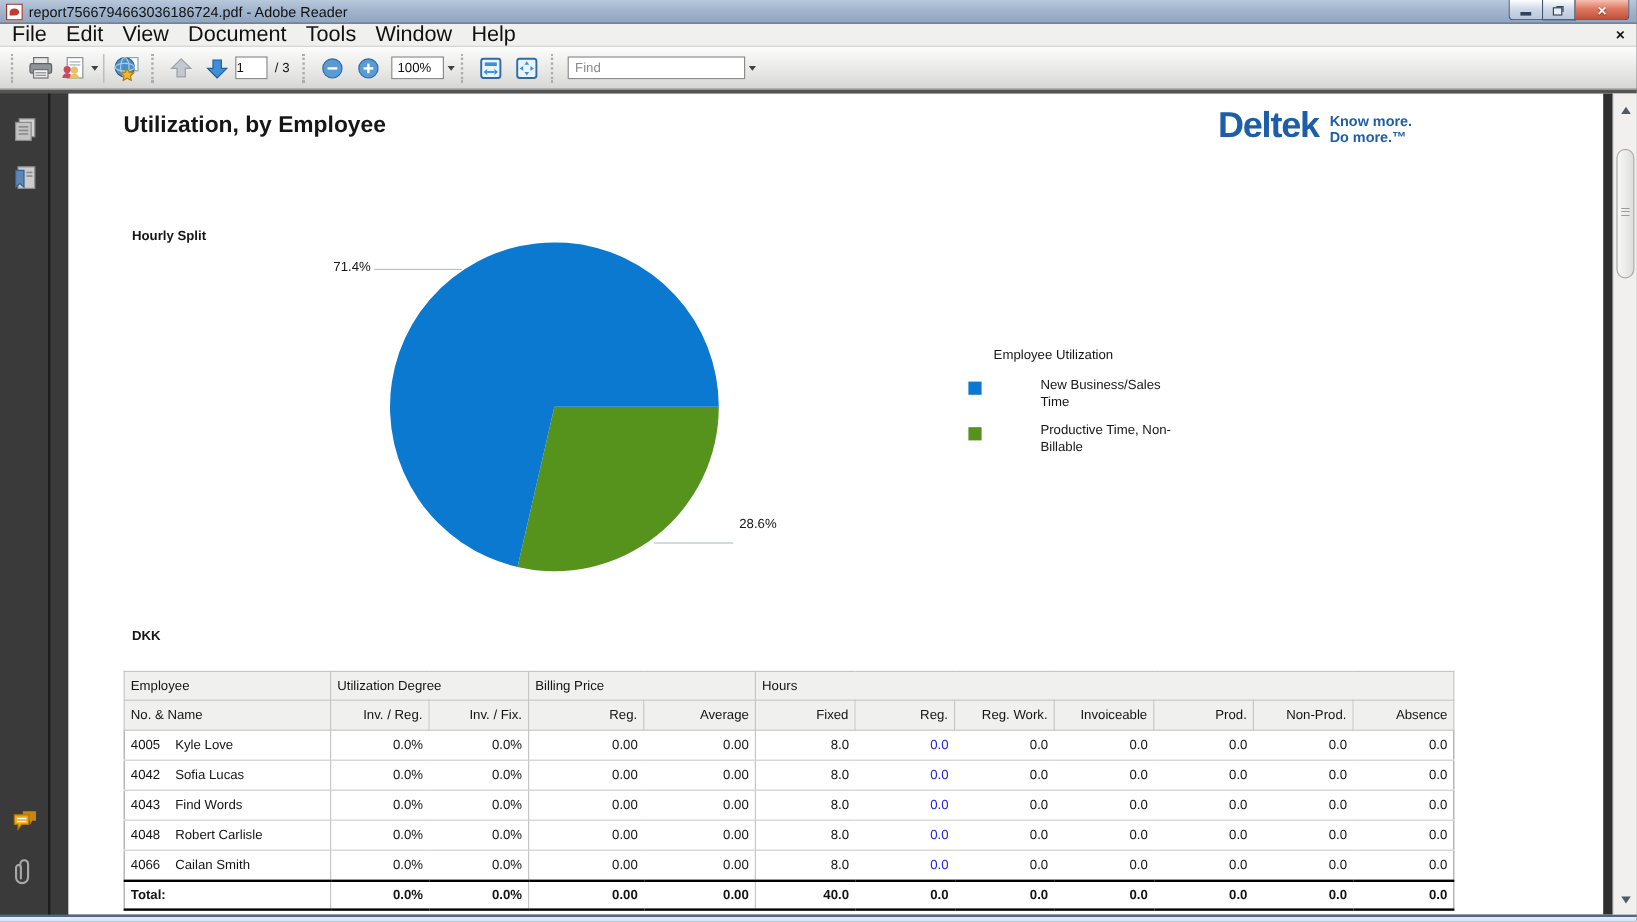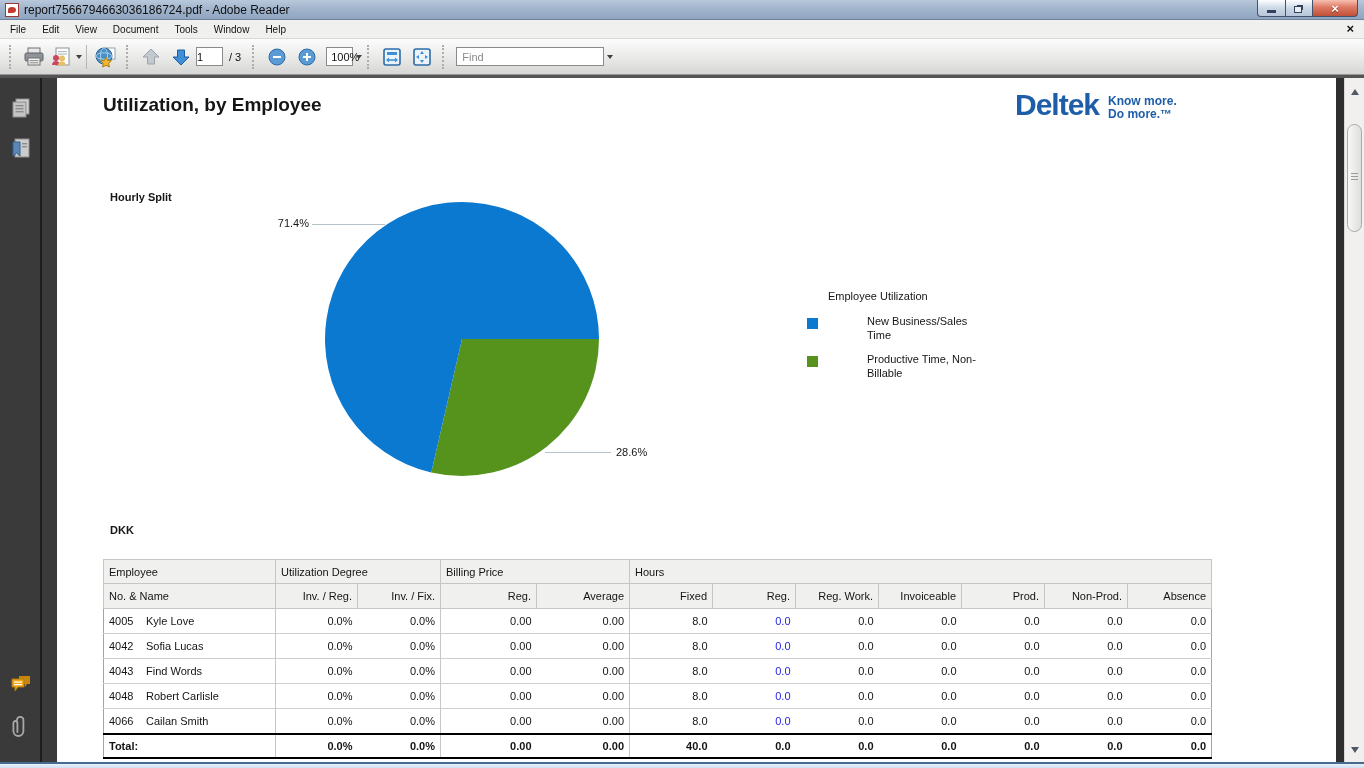--- a/index.html
+++ b/index.html
@@ -14,32 +14,32 @@
   .win-buttons { position:absolute; top:0; right:6px; display:flex; }
   .win-btn { height:17px; border:1px solid #43536d; border-top:none; display:flex; align-items:center; justify-content:center; }
   .btn-min { width:29px; background:linear-gradient(180deg,#fdfeff,#ccd8e6 50%,#b7c6da); border-radius:0 0 0 4px; }
   .btn-restore { width:27px; background:linear-gradient(180deg,#fdfeff,#ccd8e6 50%,#b7c6da); border-left:none; }
   .btn-close { width:45px; background:linear-gradient(180deg,#f6c0b0,#dd7a64 45%,#c14f38); border-left:none; border-radius:0 0 4px 0; color:#fff; font-size:13px; font-weight:bold; text-shadow:0 1px 1px #7c2a1c; }
   .glyph-min { width:9px; height:3px; background:#33415c; margin-top:6px; }
   .glyph-restore { width:8px; height:7px; border:1px solid #33415c; background:#e8eef5; box-shadow:2px -2px 0 -1px #33415c; margin-top:2px; margin-right:2px; }
 
   
   .menubar { height:19px; background:#f0f0ee; border-bottom:1px solid #d9d9d6; display:flex; align-items:center; padding-left:2px; position:relative; }
-  .menu-item { font-size:10px; color:#101010; padding:0 8px; line-height:18px;text-align:center; }
+  .menu-item { font-size:18px; color:#101010; padding:0 8px; line-height:18px;text-align:center; }
   .menu-close { position:absolute; right:10px; top:1px; font-size:13px; font-weight:bold; color:#111; line-height:16px; }
 
   
   .toolbar { height:36px; background:linear-gradient(180deg,#fcfcfc 0%,#e9e9e8 55%,#d6d6d4 100%); border-bottom:1px solid #979797; display:flex; align-items:center; padding-left:4px; }
   .grip { width:5px; height:24px; border-left:2px dotted #adadab; margin:0 5px; }
   .tb-sep { width:1px; height:24px; background:#b5b5b3; margin:0 4px; }
   .tb-btn { height:28px; min-width:30px; display:flex; align-items:center; justify-content:center; border-radius:3px; position:relative; }
   .caret { width:0; height:0; border-left:3.5px solid transparent; border-right:3.5px solid transparent; border-top:4px solid #404040; margin-left:3px; }
   .pagebox, .zoombox { height:19px; background:#fff; border:1px solid #8b8b8b; font-size:11px; color:#111; display:flex; align-items:center; }
   .pagebox { width:27px; justify-content:center; }
-  .zoombox { width:27px; padding:0 4px; justify-content:flex-start; margin-left:4px; }
+  .zoombox { width:44px; padding:0 4px; justify-content:flex-start; margin-left:4px; }
   .slash-total { font-size:11px; color:#111; margin:0 6px 0 6px; }
   .findwrap { display:flex; align-items:center; margin-left:4px; }
   .findbox { width:148px; height:19px; border:1px solid #8b8b8b; background:#fff; font-size:11px; color:#333; padding:0 5px; font-family:"Liberation Sans",sans-serif; }
   .findbox::placeholder { color:#8a8a8a; }
 
   
   .main { display:flex; height:687px; border-top:3px solid #545454; }
   .sidebar { position:relative; width:57px; background:#3a3a3a; flex:none; }
   .sidebar::after { content:""; position:absolute; top:0; bottom:0; left:40px; width:2px; background:#1d1d1d; }
   .side-icon { position:absolute; left:9px; width:24px; height:24px; }
@@ -63,21 +63,21 @@
   .brand { position:absolute; left:958px; top:10px; display:flex; }
   .brand-name { font-size:30px; font-weight:bold; color:#1e5ea8; letter-spacing:-1px; }
   .brand-tag { margin-left:9px; margin-top:7px; font-size:12px; font-weight:bold; color:#1e5ea8; line-height:13px; }
   .section-label { position:absolute; font-size:11px; font-weight:bold; color:#161616; }
   .lbl-hourly { left:53px; top:84px;margin-top:29px; }
   .lbl-dkk { left:53px; top:446px; }
 
   .pie-svg { position:absolute; left:245px; top:101px; width:320px; height:320px; }
   .callout-label { position:absolute; font-size:11px; color:#161616; }
   .co1 { left:210px; top:139px; width:42px; text-align:right; }
-  .co2 { left:559px; top:368px; }
+  .co2 { left:559px; top:353px; }
   .callout-line { position:absolute; height:1px; background:#b3c2c9; }
   .cl1 { left:255px; top:146px; width:73px; }
   .cl2 { left:488px; top:374px; width:66px; }
 
   .legend { position:absolute; left:750px; top:212px; width:180px; }
   .legend-title { font-size:11px; color:#161616; margin-left:21px; margin-bottom:12px; }
   .legend-item { display:flex; margin-bottom:10px;justify-content:space-between; }
   .legend-swatch { width:11px; height:11px; flex:none; margin:4px 7px 0 0; }
   .legend-label { font-size:11px; color:#161616; line-height:14px; width:120px; }
 

